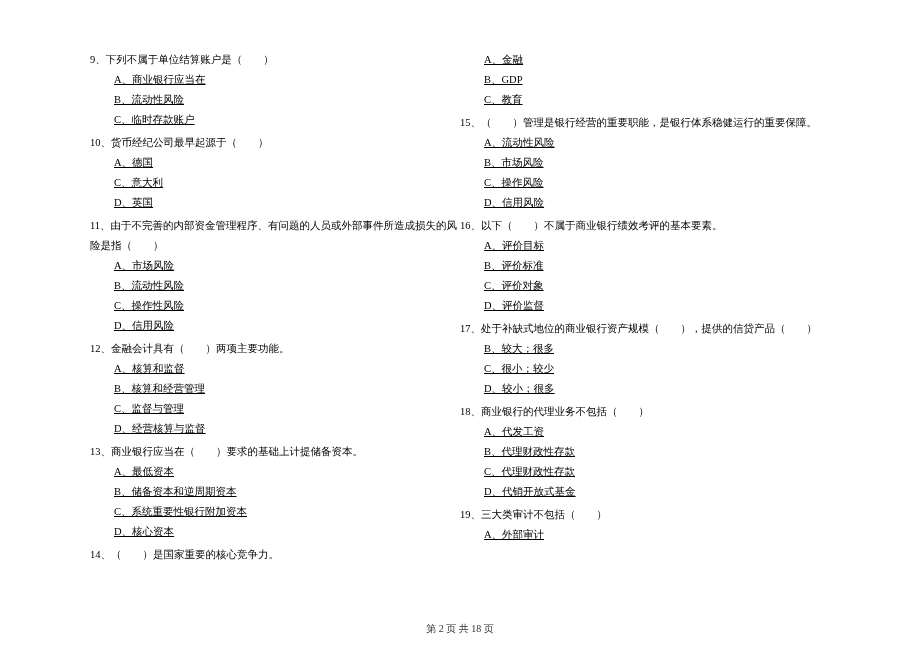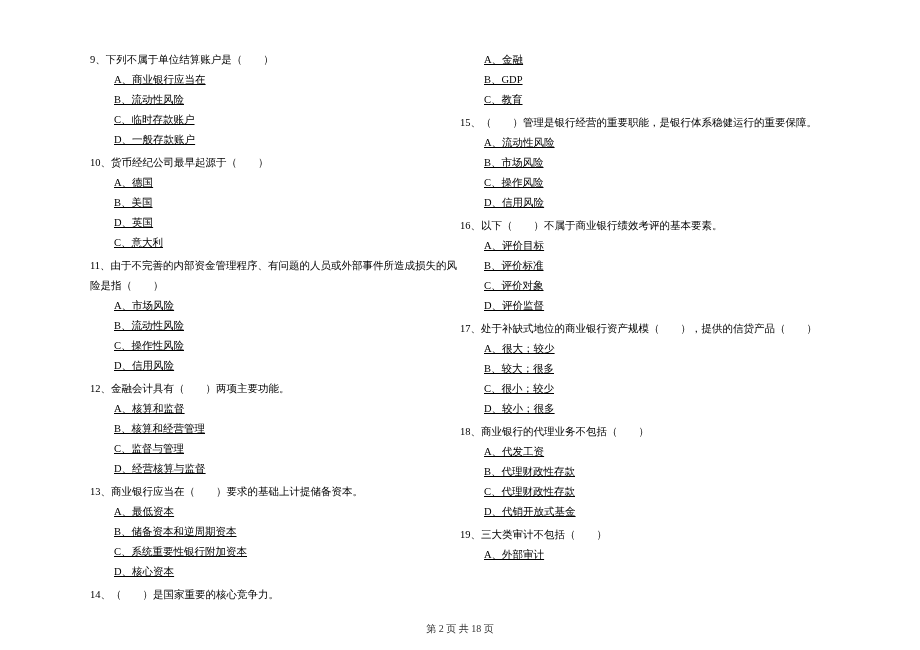--- a/index.html
+++ b/index.html
@@ -45,29 +45,27 @@
 <body>
 
 <div class="columns">
   <div class="col">
 
     <div class="question">
       <span class="q-text">9、下列不属于单位结算账户是（　　）</span>
       <div class="option">A、商业银行应当在</div>
       <div class="option">B、流动性风险</div>
       <div class="option">C、临时存款账户</div>
-      <div class="option">D、一般存款账户</div>
     </div>
 
     <div class="question">
       <span class="q-text">10、货币经纪公司最早起源于（　　）</span>
       <div class="option">A、德国</div>
-      <div class="option">B、美国</div>
+      <div class="option">C、意大利</div>
       <div class="option">D、英国</div>
-      <div class="option">C、意大利</div>
     </div>
 
     <div class="question">
       <span class="q-text">11、由于不完善的内部资金管理程序、有问题的人员或外部事件所造成损失的风险是指（　　）</span>
       <div class="option">A、市场风险</div>
       <div class="option">B、流动性风险</div>
       <div class="option">C、操作性风险</div>
       <div class="option">D、信用风险</div>
     </div>
 
@@ -112,21 +110,20 @@
     <div class="question">
       <span class="q-text">16、以下（　　）不属于商业银行绩效考评的基本要素。</span>
       <div class="option">A、评价目标</div>
       <div class="option">B、评价标准</div>
       <div class="option">C、评价对象</div>
       <div class="option">D、评价监督</div>
     </div>
 
     <div class="question">
       <span class="q-text">17、处于补缺式地位的商业银行资产规模（　　），提供的信贷产品（　　）</span>
-      <div class="option">A、很大；较少</div>
       <div class="option">B、较大；很多</div>
       <div class="option">C、很小；较少</div>
       <div class="option">D、较小；很多</div>
     </div>
 
     <div class="question">
       <span class="q-text">18、商业银行的代理业务不包括（　　）</span>
       <div class="option">A、代发工资</div>
       <div class="option">B、代理财政性存款</div>
       <div class="option">C、代理财政性存款</div>

